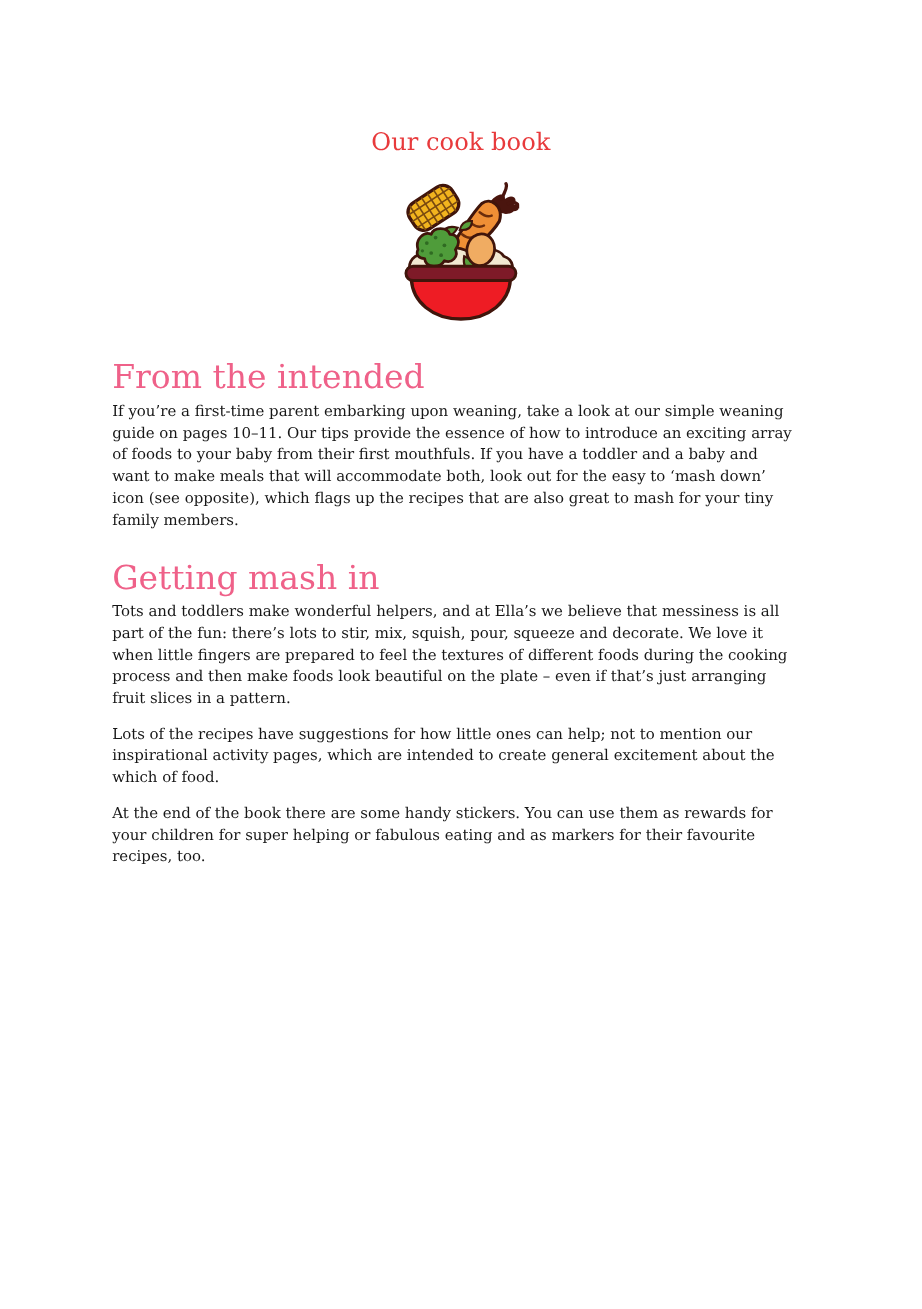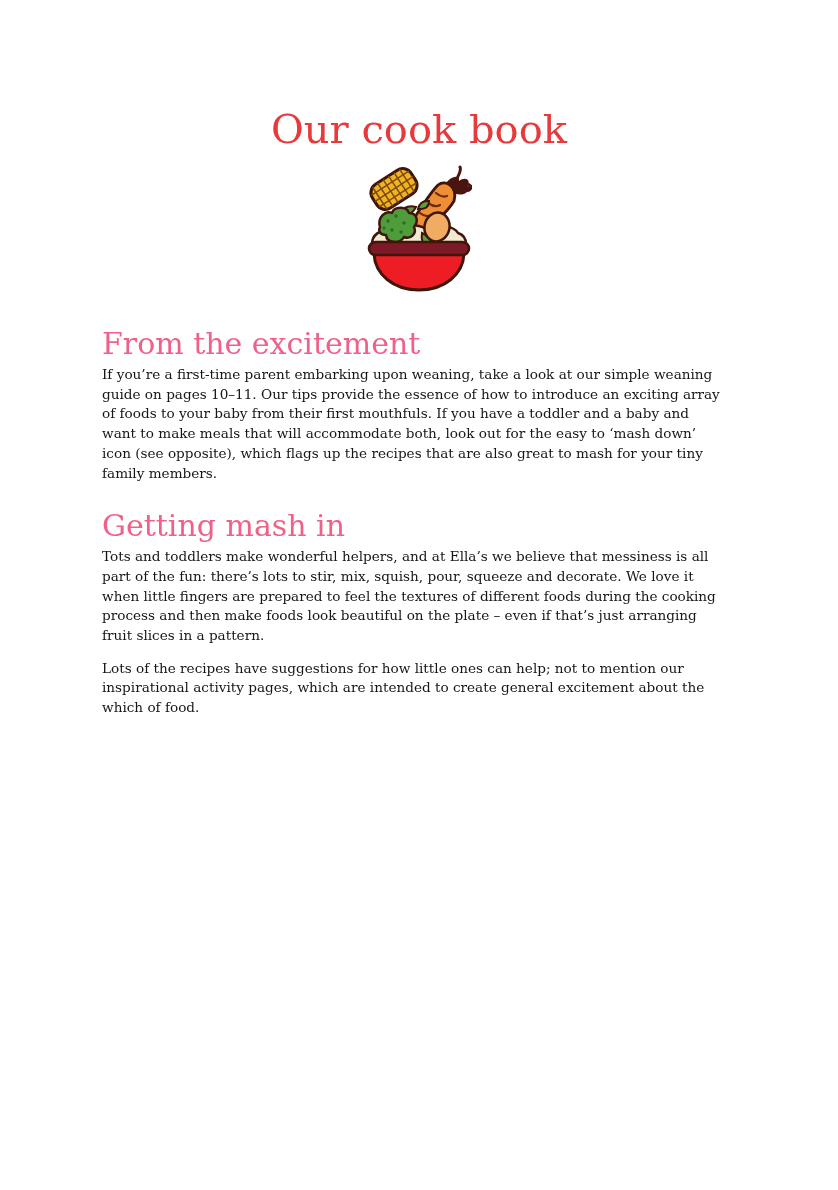--- a/index.html
+++ b/index.html
@@ -8,21 +8,21 @@
     width: 838px;
     height: 1190px;
     background: #ffffff;
     overflow: hidden;
     font-family: "DejaVu Serif", "Liberation Serif", serif;
   }
   .page-title {
     margin: 0;
     padding-top: 110px;
     text-align: center;
-    font-size: 40px;
+    font-size: 22px;
     line-height: 39px;
     font-weight: normal;
     color: #e83a3c;
   }
   .illustration-wrap {
     width: 106px;
     margin: 16px auto 0 auto;
   }
   .content {
     width: 634px;
@@ -99,24 +99,25 @@
 
       <path d="M 8,89 C 9,109 27,125 53,125 C 79,125 97,109 98,89 Z" stroke="#40150b" stroke-width="3" stroke-linejoin="round" fill="#ee1c24"></path>
 
       <rect x="3" y="77" width="100" height="13" rx="6.5" stroke="#40150b" stroke-width="2.6" fill="#7e1a28"></rect>
     </svg>
   </div>
 
   <div class="content">
 
     <section>
-      <h2 class="section-heading">From the excitement</h2>
+      <h2 class="section-heading">From the intended</h2>
       <p class="body-para">If you’re a first-time parent embarking upon weaning, take a look at our simple weaning guide on pages 10–11. Our tips provide the essence of how to introduce an exciting array of foods to your baby from their first mouthfuls. If you have a toddler and a baby and want to make meals that will accommodate both, look out for the easy to ‘mash down’ icon (see opposite), which flags up the recipes that are also great to mash for your tiny family members.</p>
     </section>
 
     <section>
       <h2 class="section-heading">Getting mash in</h2>
       <p class="body-para">Tots and toddlers make wonderful helpers, and at Ella’s we believe that messiness is all part of the fun: there’s lots to stir, mix, squish, pour, squeeze and decorate. We love it when little fingers are prepared to feel the textures of different foods during the cooking process and then make foods look beautiful on the plate – even if that’s just arranging fruit slices in a pattern.</p>
       <p class="body-para">Lots of the recipes have suggestions for how little ones can help; not to mention our inspirational activity pages, which are intended to create general excitement about the which of food.</p>
+      <p class="body-para">At the end of the book there are some handy stickers. You can use them as rewards for your children for super helping or fabulous eating and as markers for their favourite recipes, too.</p>
     </section>
 
   </div>
 </div>
 
 </body></html>

